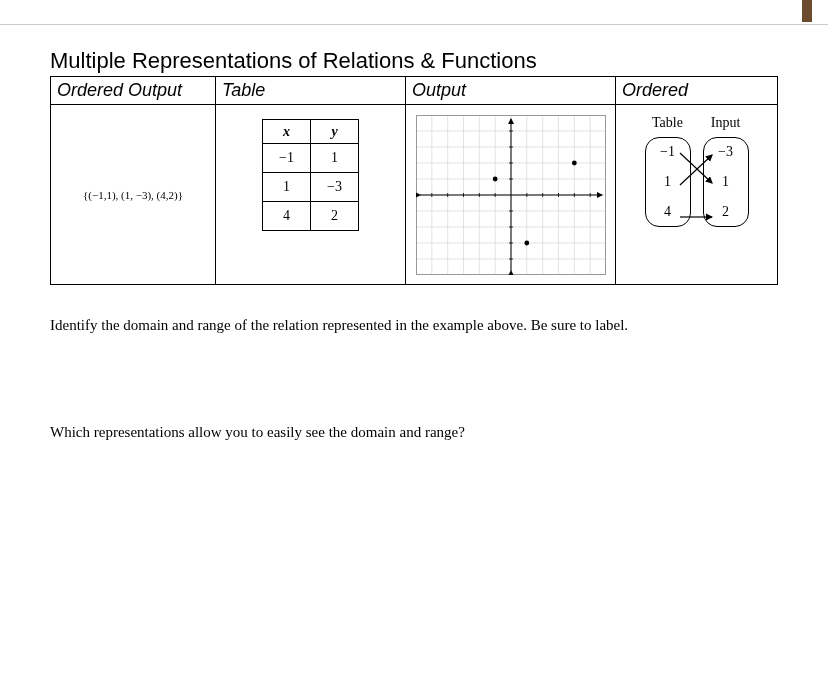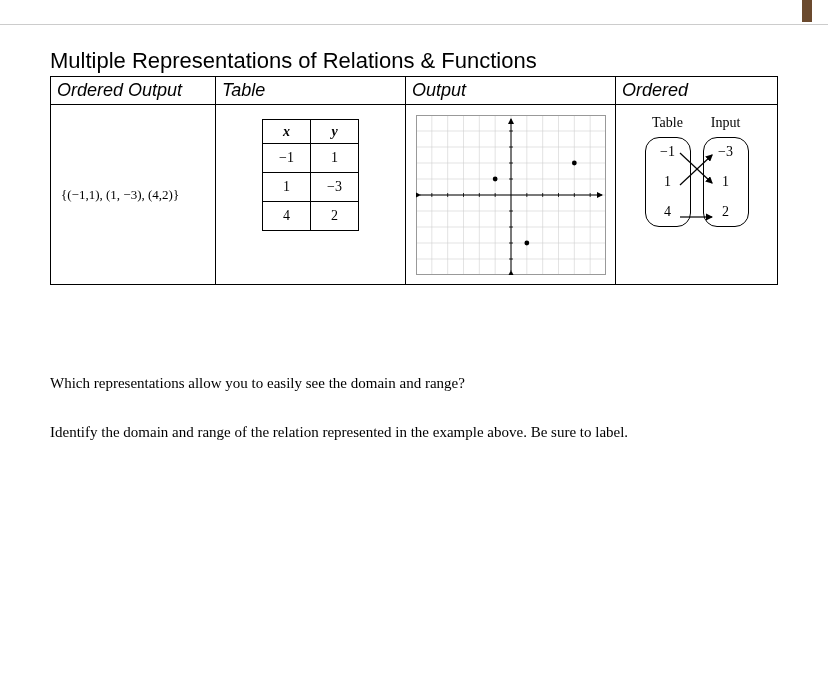--- a/index.html
+++ b/index.html
@@ -44,22 +44,22 @@
       border: 1px solid #000;
       border-top: none;
       vertical-align: middle;
       height: 180px;
       padding: 6px;
     }
     .content-row td:first-child { border-right: 1px solid #000; }
     
     .ordered-pairs {
       font-family: Georgia, serif;
-      font-size: 13px;
-      text-align: left;
+      font-size: 11px;
+      text-align: center;
       padding: 0 4px;
     }
     
     .xy-table {
       border-collapse: collapse;
       margin: 8px auto 0 auto;
     }
     .xy-table th, .xy-table td {
       border: 1px solid #000;
       width: 48px;
@@ -279,15 +279,15 @@
             <line x1="48" y1="52" x2="80" y2="22" stroke="#000" stroke-width="1.2" marker-end="url(#arrow)"></line>
 
             <line x1="48" y1="84" x2="80" y2="84" stroke="#000" stroke-width="1.2" marker-end="url(#arrow)"></line>
           </svg>
         </div>
       </td>
     </tr>
   </tbody>
     </table>
 
+  <p class="question">Identify the domain and range of the relation represented in the example above. Be sure to label.</p>
   <p class="question question2">Which representations allow you to easily see the domain and range?</p>
-  <p class="question">Identify the domain and range of the relation represented in the example above. Be sure to label.</p>
 </div>
 
 </body></html>

